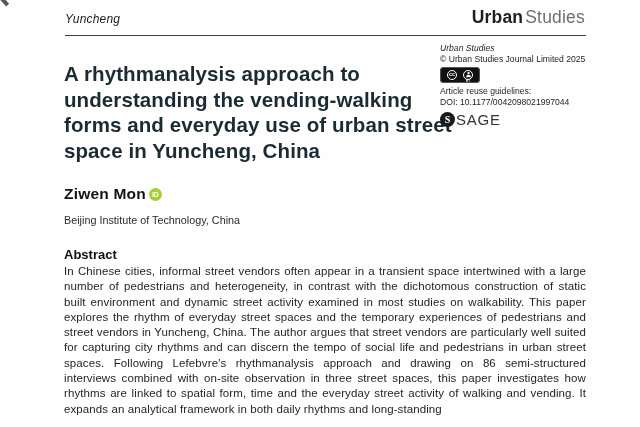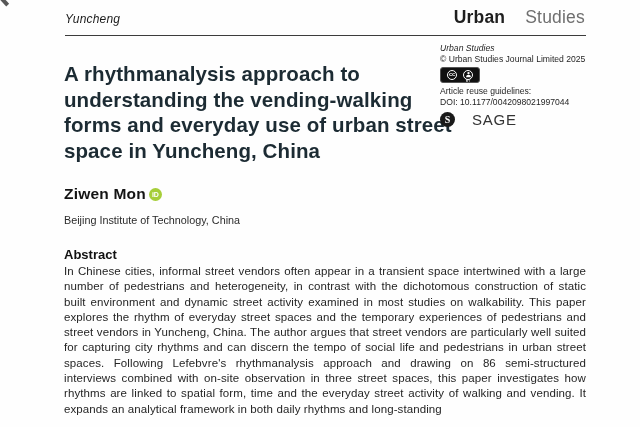--- a/index.html
+++ b/index.html
@@ -35,21 +35,21 @@
     letter-spacing: .2px;
   }
   .journal-logo {
     position: absolute;
     right: 55px; top: 7px;
     font-size: 17.5px;
     letter-spacing: .2px;
     white-space: nowrap;
   }
   .journal-logo .logo-bold { font-weight: bold; color: #1f1f1f; }
-  .journal-logo .logo-light { font-weight: normal; color: #6f6f6f; margin-left: 20px; }
+  .journal-logo .logo-light { font-weight: normal; color: #6f6f6f; margin-left: 2px; }
   .header-rule {
     position: absolute;
     left: 65px; top: 35px;
     width: 521px; height: 0;
     border-top: 1.6px solid #3c3c3c;
   }
   
   .paper-title {
     position: absolute;
     left: 64px; top: 61px;
@@ -107,21 +107,20 @@
     font-size: 10px;
     font-weight: bold;
     display: flex; align-items: center; justify-content: center;
     font-family: "Liberation Serif", serif;
   }
   .sage-text {
     font-size: 15px;
     font-weight: 500;
     color: #333;
     letter-spacing: .8px;
-    padding-left: 16px;
   }
   
   .author-row {
     position: absolute;
     left: 64px; top: 185px;
     display: flex; align-items: center;
   }
   .author-name {
     font-size: 15.5px;
     font-weight: bold;

